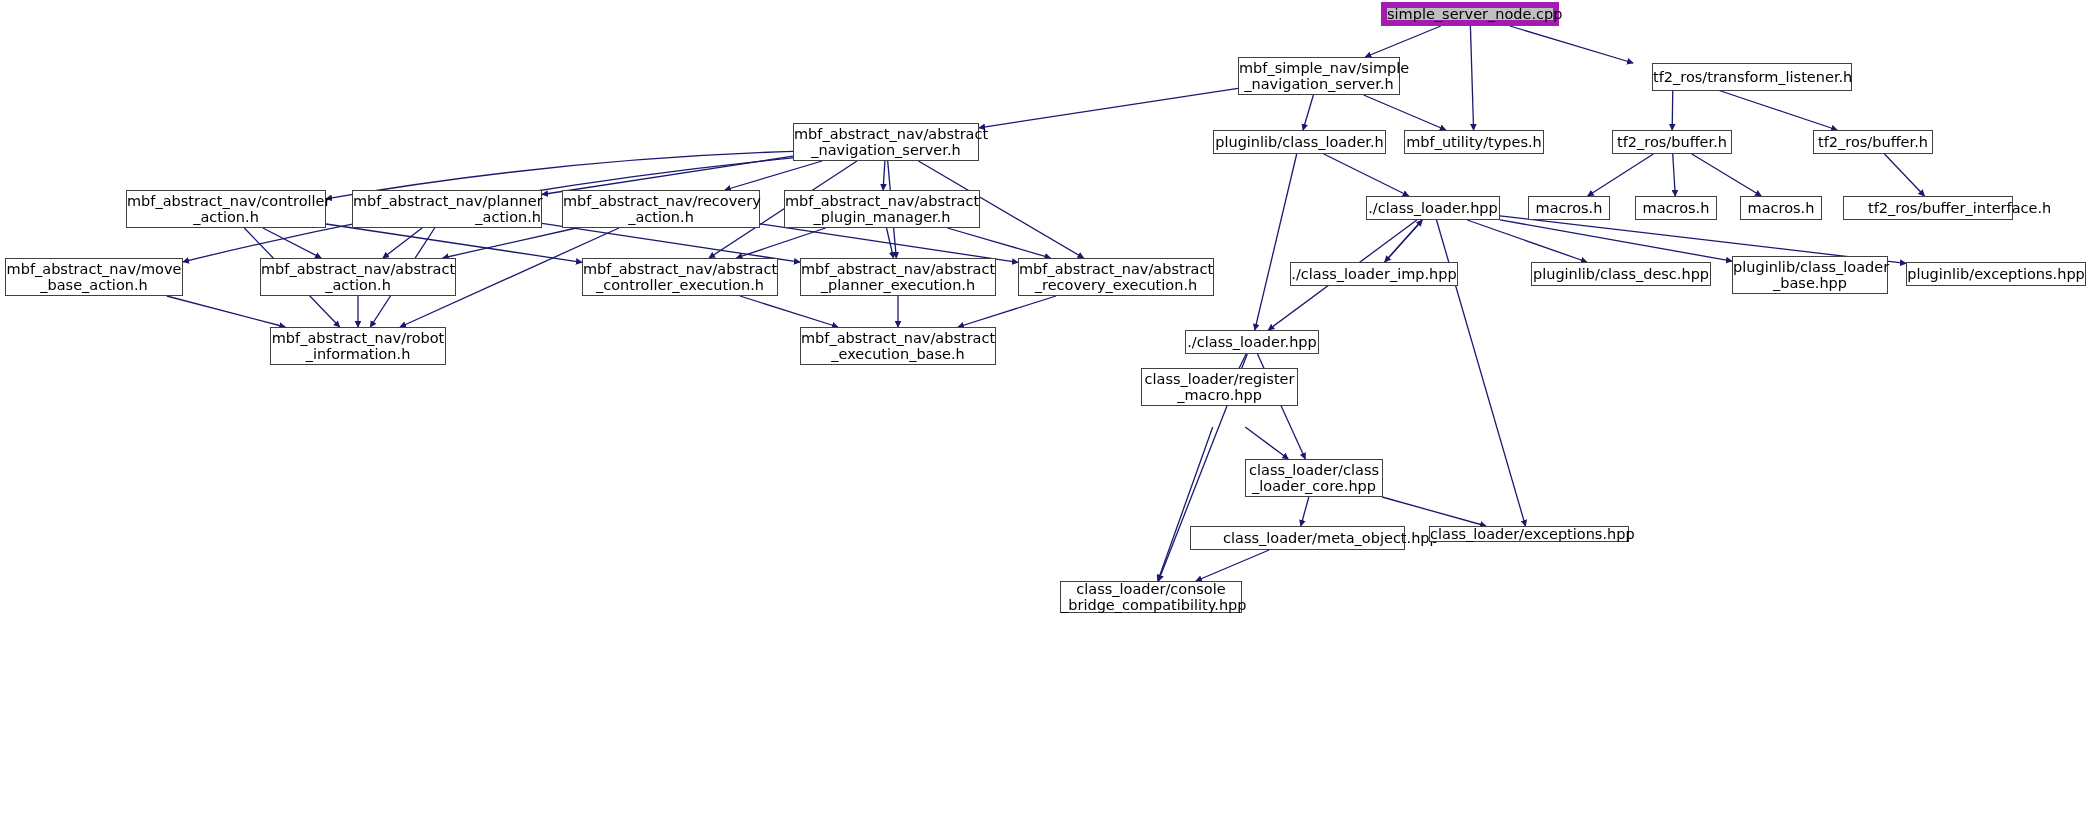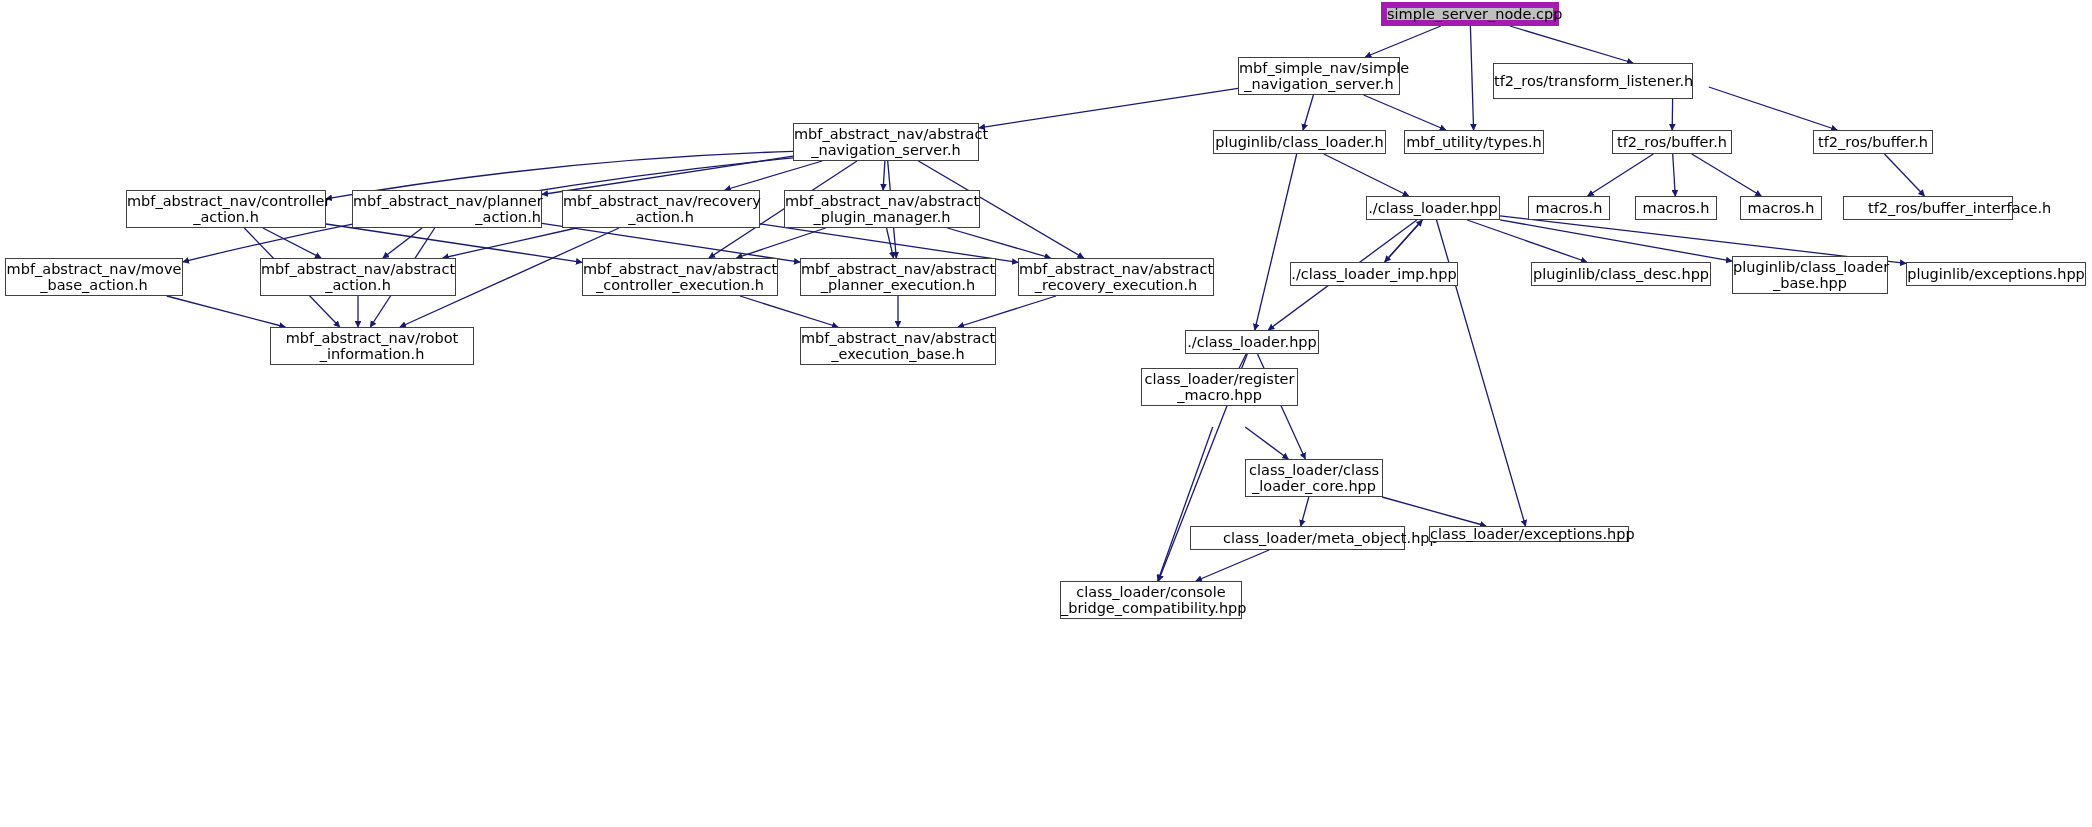--- a/index.html
+++ b/index.html
@@ -111,21 +111,21 @@
         <path d="M 1212.7 427.0 Q 1185.3 504.0 1157.8 581.0" fill="none" stroke="#191970" stroke-width="1.3" marker-end="url(#arrow)"></path>
         <path d="M 1308.8 497.0 Q 1304.8 511.5 1300.8 526.0" fill="none" stroke="#191970" stroke-width="1.3" marker-end="url(#arrow)"></path>
         <path d="M 1382.1 497.0 Q 1434.0 511.5 1486.0 526.0" fill="none" stroke="#191970" stroke-width="1.3" marker-end="url(#arrow)"></path>
         <path d="M 1269.1 550.0 Q 1232.5 565.5 1195.9 581.0" fill="none" stroke="#191970" stroke-width="1.3" marker-end="url(#arrow)"></path>
       </g>
   </svg>
   <div id="node-layer">
       <div class="node root" style="left: 1381px; top: 2px; width: 178px; height: 24px;"><span class="label">simple_server_node.cpp</span></div>
       <div class="node" style="left: 1238px; top: 57px; width: 162px; height: 38px;"><span class="label">mbf_simple_nav/simple
 _navigation_server.h</span></div>
-      <div class="node" style="left: 1493px; top: 63px; width: 200px; height: 36px;"><span class="label">tf2_ros/transform_listener.h</span></div>
+      <div class="node" style="left: 1652px; top: 63px; width: 200px; height: 28px;"><span class="label">tf2_ros/transform_listener.h</span></div>
       <div class="node" style="left: 1213px; top: 130px; width: 173px; height: 24px;"><span class="label">pluginlib/class_loader.h</span></div>
       <div class="node" style="left: 1404px; top: 130px; width: 140px; height: 24px;"><span class="label">mbf_utility/types.h</span></div>
       <div class="node" style="left: 1612px; top: 130px; width: 120px; height: 24px;"><span class="label">tf2_ros/buffer.h</span></div>
       <div class="node" style="left: 1813px; top: 130px; width: 120px; height: 24px;"><span class="label">tf2_ros/buffer.h</span></div>
       <div class="node" style="left: 793px; top: 123px; width: 186px; height: 38px;"><span class="label">mbf_abstract_nav/abstract
 _navigation_server.h</span></div>
       <div class="node" style="left: 126px; top: 190px; width: 200px; height: 38px;"><span class="label">mbf_abstract_nav/controller
 _action.h</span></div>
       <div class="node" style="left: 352px; top: 190px; width: 190px; height: 38px; text-align: right;"><span class="label">mbf_abstract_nav/planner
 _action.h</span></div>
@@ -146,27 +146,27 @@
 _controller_execution.h</span></div>
       <div class="node" style="left: 800px; top: 258px; width: 196px; height: 38px;"><span class="label">mbf_abstract_nav/abstract
 _planner_execution.h</span></div>
       <div class="node" style="left: 1018px; top: 258px; width: 196px; height: 38px;"><span class="label">mbf_abstract_nav/abstract
 _recovery_execution.h</span></div>
       <div class="node" style="left: 1290px; top: 262px; width: 168px; height: 24px;"><span class="label">./class_loader_imp.hpp</span></div>
       <div class="node" style="left: 1531px; top: 262px; width: 180px; height: 24px;"><span class="label">pluginlib/class_desc.hpp</span></div>
       <div class="node" style="left: 1732px; top: 256px; width: 156px; height: 38px;"><span class="label">pluginlib/class_loader
 _base.hpp</span></div>
       <div class="node" style="left: 1906px; top: 262px; width: 180px; height: 24px;"><span class="label">pluginlib/exceptions.hpp</span></div>
-      <div class="node" style="left: 270px; top: 327px; width: 204px; height: 38px;"><span class="label">mbf_abstract_nav/robot
+      <div class="node" style="left: 270px; top: 327px; width: 176px; height: 38px;"><span class="label">mbf_abstract_nav/robot
 _information.h</span></div>
       <div class="node" style="left: 800px; top: 327px; width: 196px; height: 38px;"><span class="label">mbf_abstract_nav/abstract
 _execution_base.h</span></div>
       <div class="node" style="left: 1185px; top: 330px; width: 134px; height: 24px;"><span class="label">./class_loader.hpp</span></div>
       <div class="node" style="left: 1141px; top: 368px; width: 157px; height: 38px;"><span class="label">class_loader/register
 _macro.hpp</span></div>
       <div class="node" style="left: 1245px; top: 459px; width: 138px; height: 38px;"><span class="label">class_loader/class
 _loader_core.hpp</span></div>
       <div class="node" style="left: 1190px; top: 526px; width: 215px; height: 24px; padding-left: 32px;"><span class="label">class_loader/meta_object.hpp</span></div>
       <div class="node" style="left: 1429px; top: 526px; width: 200px; height: 16px;"><span class="label">class_loader/exceptions.hpp</span></div>
-      <div class="node" style="left: 1060px; top: 581px; width: 182px; height: 38px;"><span class="label">class_loader/console
+      <div class="node" style="left: 1060px; top: 581px; width: 182px; height: 32px;"><span class="label">class_loader/console
 _bridge_compatibility.hpp</span></div>
     </div>
 </div>
 
 </body></html>

